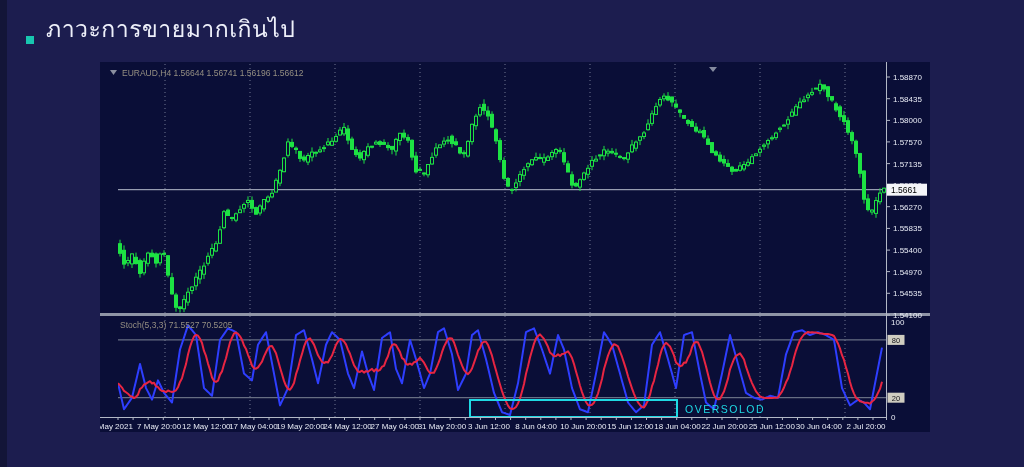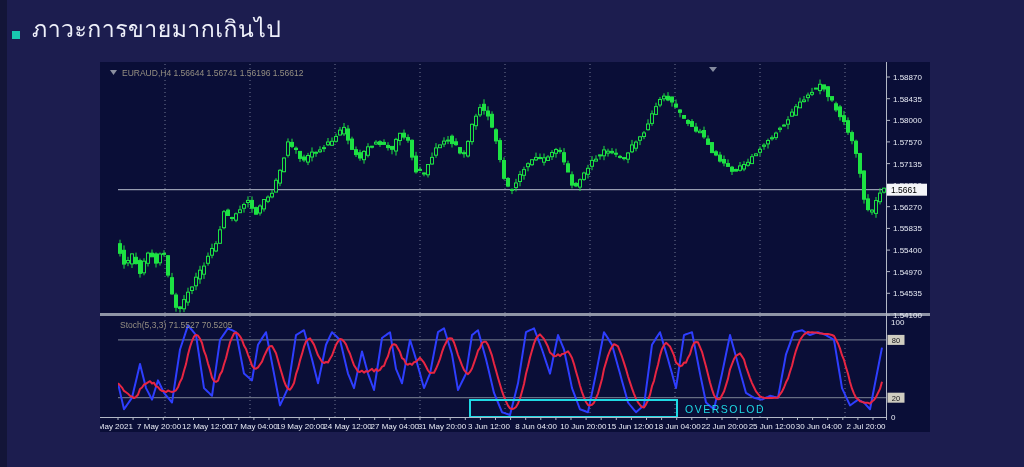--- a/index.html
+++ b/index.html
@@ -2,21 +2,21 @@
 <html><head>
 <meta charset="utf-8">
 <style>
   html,body{margin:0;padding:0;}
   body{
     width:1024px;height:467px;position:relative;overflow:hidden;
     background:#1c1d4f;
     font-family:"Liberation Sans","DejaVu Sans",sans-serif;
   }
   .edge-strip{position:absolute;left:0;top:0;width:7px;height:467px;background:#131538;}
-  .title-row{position:absolute;left:12px;top:14px;display:flex;align-items:center;}
+  .title-row{position:absolute;left:26px;top:14px;display:flex;align-items:flex-end;}
   .bullet{width:8px;height:8px;margin-top:11px;background:#18c7b0;}
   .page-title{
     margin-left:12px;color:#eef0fa;font-size:23px;line-height:30px;
     font-family:"DejaVu Sans","Liberation Sans",sans-serif;letter-spacing:.5px;
   }
   .chart-window{
     position:absolute;left:100px;top:62px;width:830px;height:370px;
     background:#0a0e37;
   }
   .chart-window svg{display:block;}

